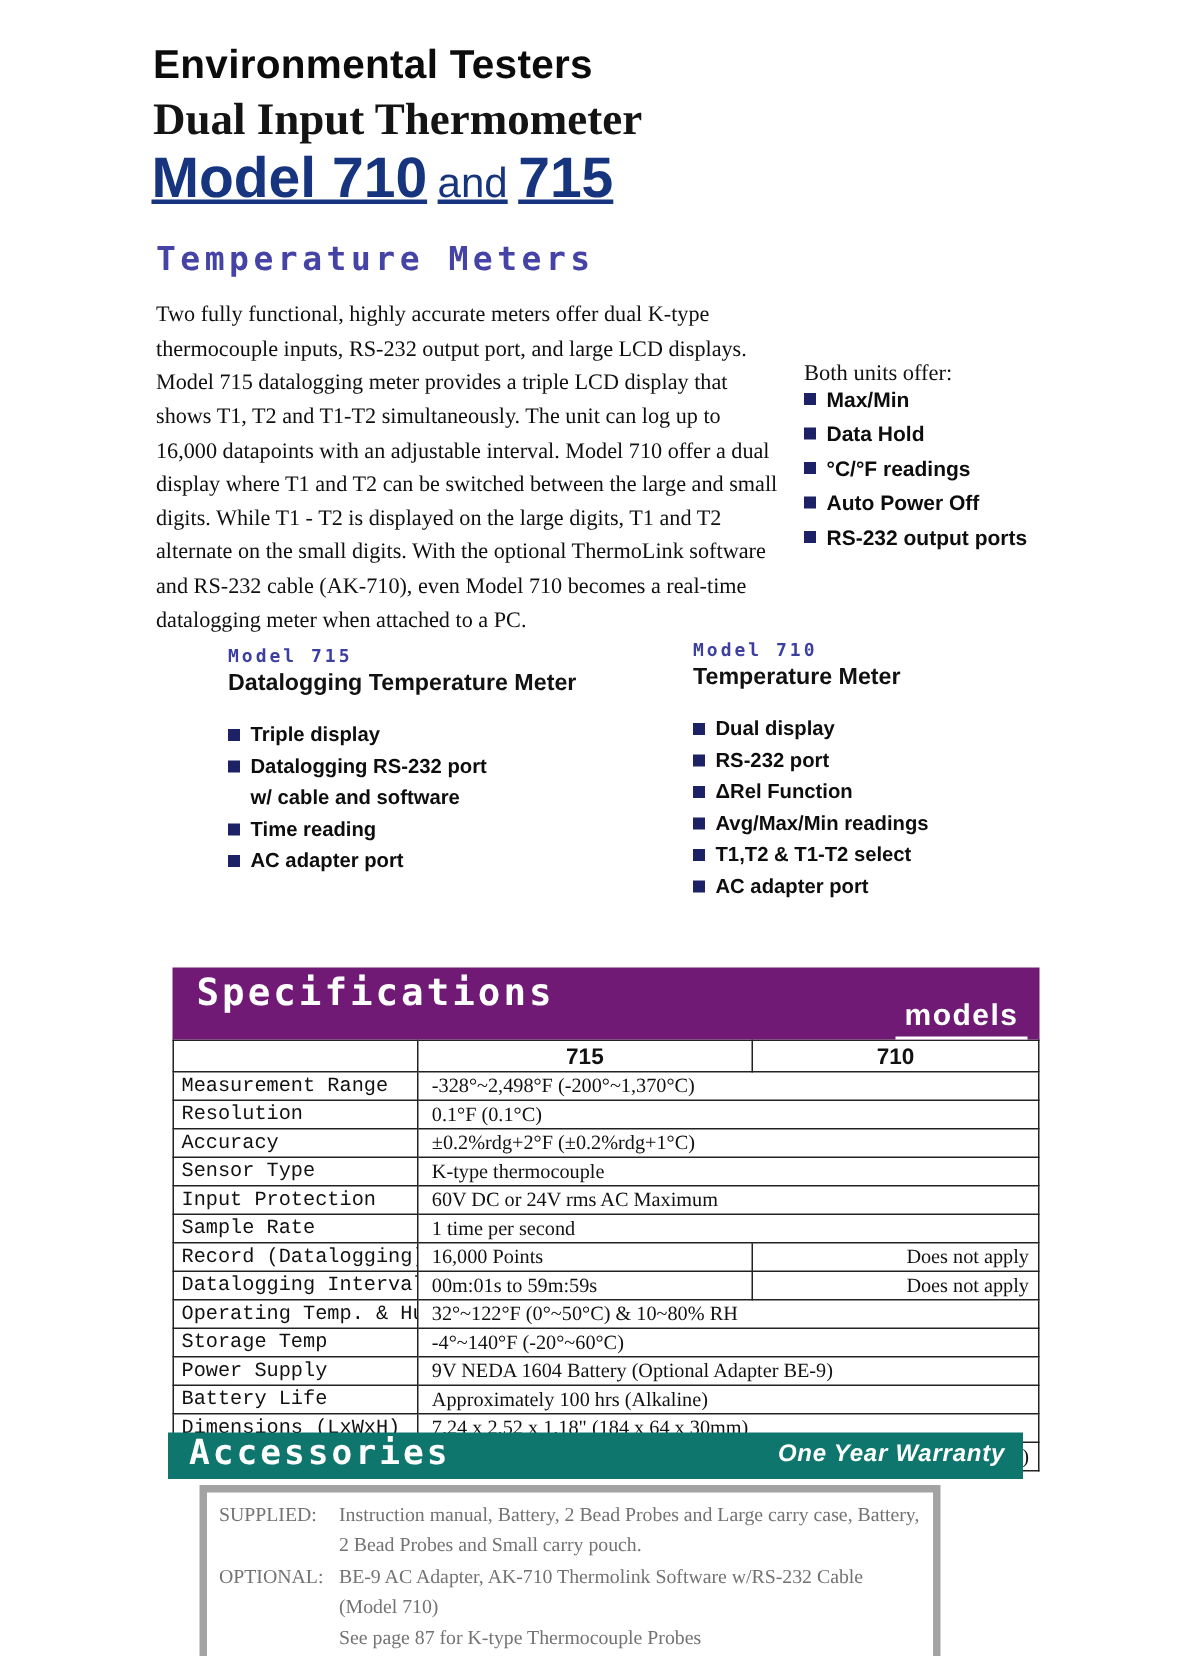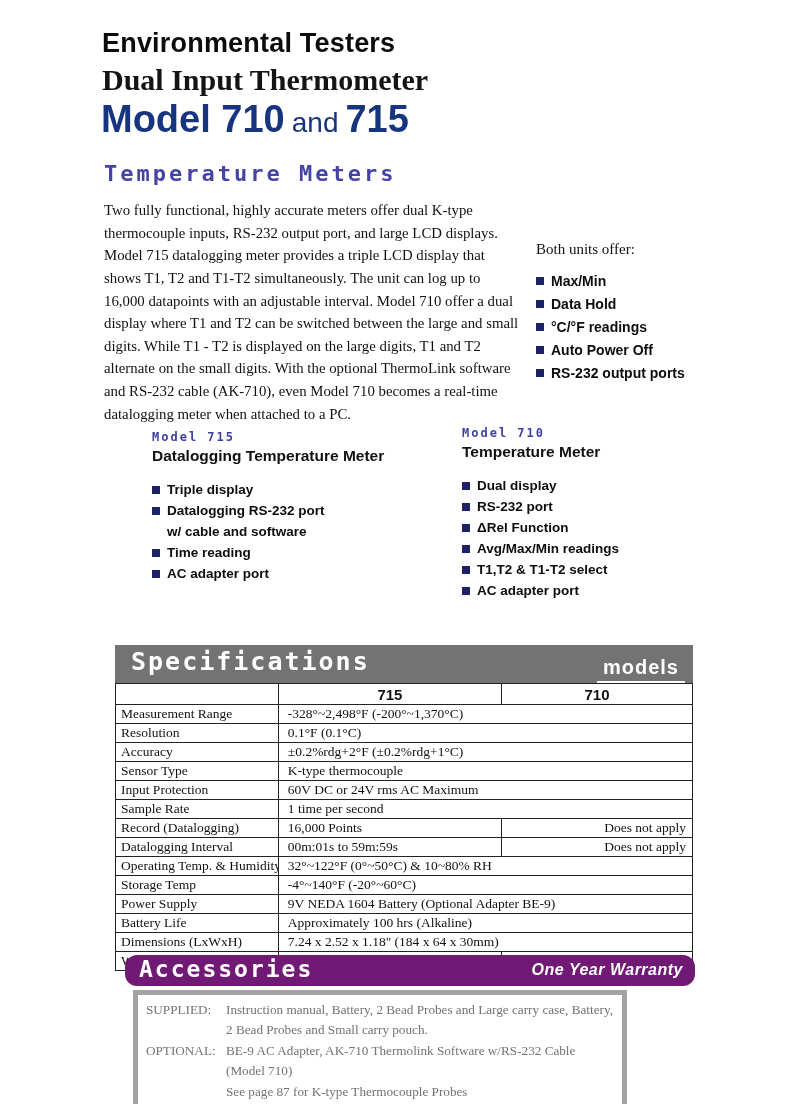--- a/index.html
+++ b/index.html
@@ -18,37 +18,37 @@
     font-size: 27px; font-weight: 600; color: #0c0c0c; letter-spacing: 0.2px;
   }
   .product {
     position: absolute; top: 63px; left: 102px;
     font-family: Liberation Serif, serif;
     font-size: 30px; font-weight: 700; color: #141414;
   }
   .model-line {
     position: absolute; top: 99px; left: 101px;
     font-family: "Liberation Sans", sans-serif;
-    font-size: 38px; font-weight: 700; color: #17357f; line-height: 1.1;
+    font-size: 38px; font-weight: 700; color: #17357f; line-height: 1.1; text-decoration: underline;
   }
   .model-line .and { font-size: 28px; font-weight: 400; margin: 0 7px; }
 
   .temp-title {
     position: absolute; top: 161px; left: 104px;
     font-family: "DejaVu Sans Mono", "Liberation Mono", monospace;
     font-weight: 700; font-size: 22px; letter-spacing: 3px; color: #4643a6;
   }
 
   
   .intro {
     position: absolute; top: 199px; left: 104px; width: 418px;
     font-size: 14.8px; line-height: 1.53; color: #101010;
   }
   .offers { position: absolute; top: 241px; left: 536px; width: 180px; }
-  .offers-label { font-size: 15px; margin-bottom: 15px; color: #101010; }
+  .offers-label { font-size: 15px; color: #101010; }
   .feat, .mfeat {
     font-family: "Liberation Sans", sans-serif; font-weight: 700;
     display: flex; align-items: center; gap: 7px; color: #0d0d0d;
   }
   .feat { font-size: 14px; margin-bottom: 7px; }
   .sq { width: 8px; height: 8px; background: #1d2266; flex: 0 0 auto; display: inline-block; }
 
   
   .m715 { position: absolute; top: 430px; left: 152px; width: 260px; }
   .m710 { position: absolute; top: 426px; left: 462px; width: 245px; }
@@ -59,21 +59,21 @@
   }
   .model-sub {
     font-family: "Liberation Sans", sans-serif; font-weight: 700;
     font-size: 15.5px; color: #111; margin-bottom: 17px;
   }
   .mfeat { font-size: 13.5px; margin-bottom: 6px; }
   .mfeat.cont { margin-left: 15px; }
 
   
   .specs { position: absolute; top: 645px; left: 115px; width: 578px; }
-  .specs-banner { position: relative; height: 38px; background: #737373; }
+  .specs-banner { position: relative; height: 48px; background: #701a75; }
   .specs-banner .title {
     position: absolute; left: 16px; top: 2px; color: #fff;
     font-family: "DejaVu Sans Mono", "Liberation Mono", monospace;
     font-weight: 700; font-size: 25px; letter-spacing: 2px;
   }
   .specs-banner .models {
     position: absolute; right: 8px; bottom: 0; color: #fff;
     font-family: "Liberation Sans", sans-serif; font-weight: 700;
     font-size: 20px; letter-spacing: 1px; padding: 0 6px 2px;
     border-bottom: 2px solid #fff;
@@ -81,26 +81,26 @@
   table.spec-table { width: 100%; border-collapse: collapse; table-layout: fixed; }
   .spec-table th, .spec-table td {
     border: 1px solid #222; font-size: 13.5px; padding: 1px 6px; height: 18px;
     overflow: hidden; white-space: nowrap;
   }
   .spec-table th {
     font-family: "Liberation Sans", sans-serif; font-size: 15px; font-weight: 700;
     height: 21px; text-align: center; background: #fff;
   }
   .spec-table th.empty { background: #fff; }
-  .spec-table td.lbl { text-align: left; padding-left: 5px; }
+  .spec-table td.lbl { text-align: left; padding-left: 5px; font-family: Liberation Mono, monospace; }
   .spec-table td.val { text-align: left; padding-left: 9px; margin-top: 15px; }
   .spec-table td.center { text-align: right; }
 
   
-  .acc-banner { position: absolute; top: 955px; left: 125px; width: 570px; height: 31px; background: #701a75; border-radius: 12px; }
+  .acc-banner { position: absolute; top: 955px; left: 112px; width: 570px; height: 31px; background: #0f766e; }
   .acc-banner .title {
     position: absolute; left: 14px; top: 1px; color: #fff;
     font-family: "DejaVu Sans Mono", "Liberation Mono", monospace;
     font-weight: 700; font-size: 23px; letter-spacing: 2px;
   }
   .acc-banner .warranty {
     position: absolute; right: 12px; top: 6px; color: #fff;
     font-family: "Liberation Sans", sans-serif; font-style: italic;
     font-weight: 700; font-size: 16px; letter-spacing: 0.5px;
   }

